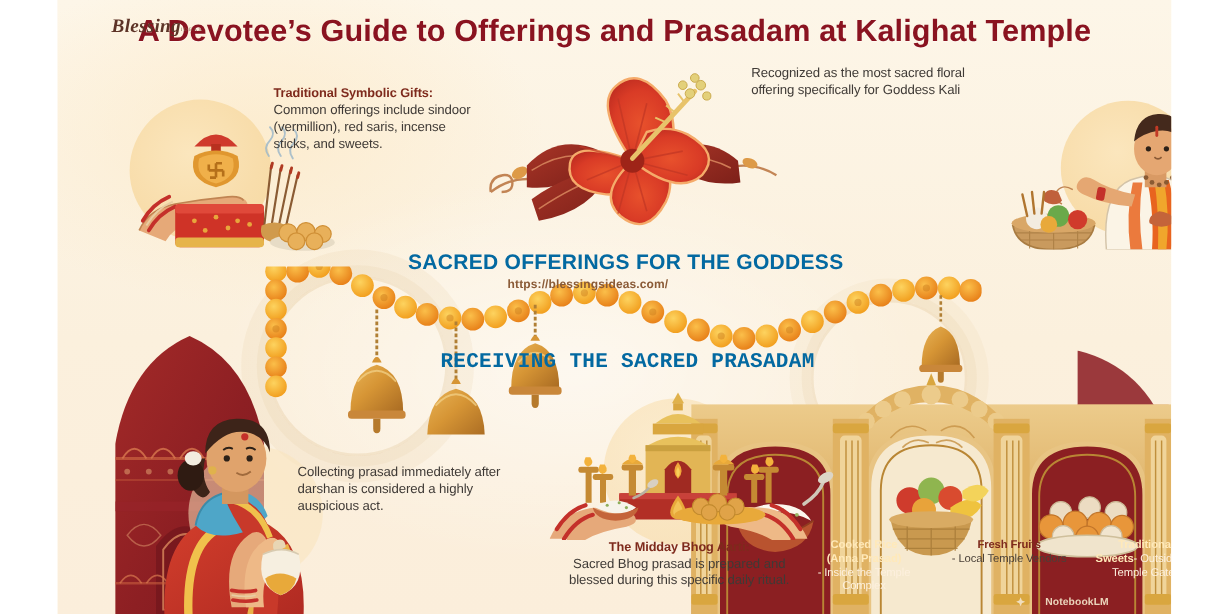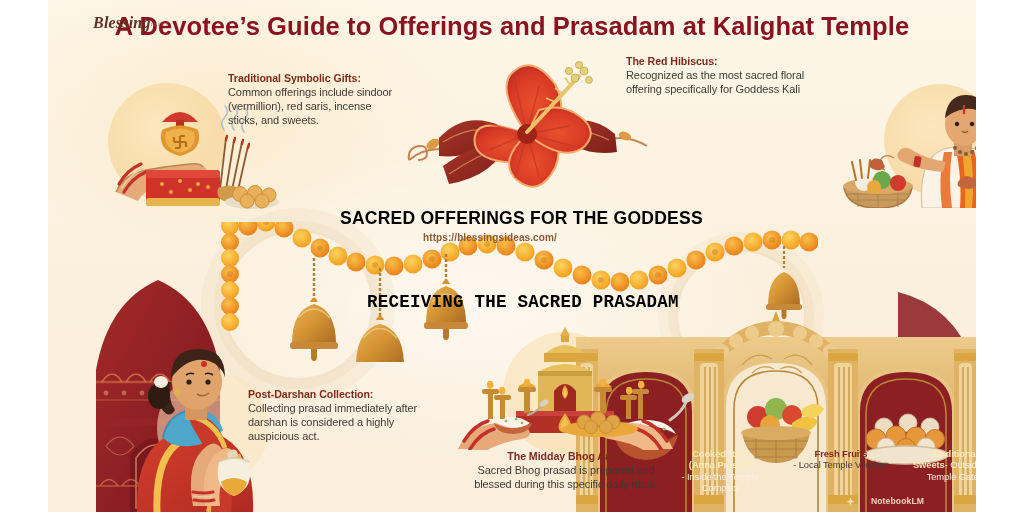--- a/index.html
+++ b/index.html
@@ -71,21 +71,21 @@
     margin-bottom: 1px; letter-spacing: -.05px;
   }
   .tblock .bd {
     color: #3f3a36; font-size: 11px; line-height: 1.26; letter-spacing: -.08px;
   }
   .tblock.center { text-align: center; }
 
   
   .sectionhead {
     position: absolute; z-index: 36;
-    color: #000000; font-weight: 700; font-size: 17.5px;
+    color: #0369a1; font-weight: 700; font-size: 17.5px;
     letter-spacing: .25px;
     text-align: center;
   }
   .url {
     position: absolute; z-index: 36;
     color: #8a5a36; font-weight: 700; font-size: 10px; letter-spacing: .1px;
   }
 
   
   .archcap {
@@ -325,21 +325,20 @@
           <circle cx="186" cy="42" r="3.4"></circle>
       </g>
       <g stroke="#e8c36a" stroke-width="1.6" fill="none">
         <path d="M168 48 l-6 -8"></path>
           <path d="M160 56 l-8 -6"></path>
           <path d="M152 64 l-9 -4"></path>
       </g>
     </svg>
 
     <div class="tblock" style="left:578px; top:55px; width:196px;">
-      <div class="hd">The Red Hibiscus:</div>
       <div class="bd">Recognized as the most sacred floral offering specifically for Goddess Kali</div>
     </div>
 
 
     <div class="circlebg" style="left:836px; top:84px; width:112px; height:112px;"></div>
     <svg class="art" style="left:790px; top:76px; width:190px; height:132px;" viewBox="0 0 190 132">
 
       <path d="M84 132 q-4 -48 20 -58 q22 -8 38 2 q22 12 18 56 Z" fill="#fbf4e6"></path>
       <path d="M84 132 q-4 -48 20 -58 q22 -8 38 2 q22 12 18 56 Z" fill="none" stroke="#d3c3a8" stroke-width="1.2"></path>
 
@@ -555,21 +554,20 @@
           <path d="M92 176 q12 2 20 0"></path>
         </g>
 
       <path d="M128 140 q-4 -8 2 -10 q7 -2 7 6 Z" fill="#e8d6b4"></path>
       <path d="M118 142 q16 -8 30 0 q6 26 -15 34 q-21 -8 -15 -34Z" fill="#f6efe0"></path>
       <path d="M120 162 q12 -8 26 0 q-2 10 -13 14 q-11 -4 -13 -14Z" fill="#e8a93a"></path>
       <path d="M118 142 q16 -8 30 0" stroke="#d8cbb0" stroke-width="1.3" fill="none"></path>
     </svg>
 
     <div class="tblock" style="left:200px; top:388px; width:180px;">
-      <div class="hd">Post-Darshan Collection:</div>
       <div class="bd">Collecting prasad immediately after darshan is considered a highly auspicious act.</div>
     </div>
 
     <div class="circlebg" style="left:455px; top:332px; width:122px; height:122px; opacity:.6;"></div>
     <svg class="art" style="left:410px; top:325px; width:215px; height:125px;" viewBox="0 0 215 125">
 
       <path d="M107 2 l5 9 h-10 Z" fill="#e0b24c"></path>
       <rect x="103" y="11" width="8" height="6" fill="#d9a63f"></rect>
       <path d="M88 28 q19 -16 38 0 Z" fill="#e8c15c"></path>
       <rect x="86" y="28" width="42" height="9" fill="#d9a63f"></rect>

